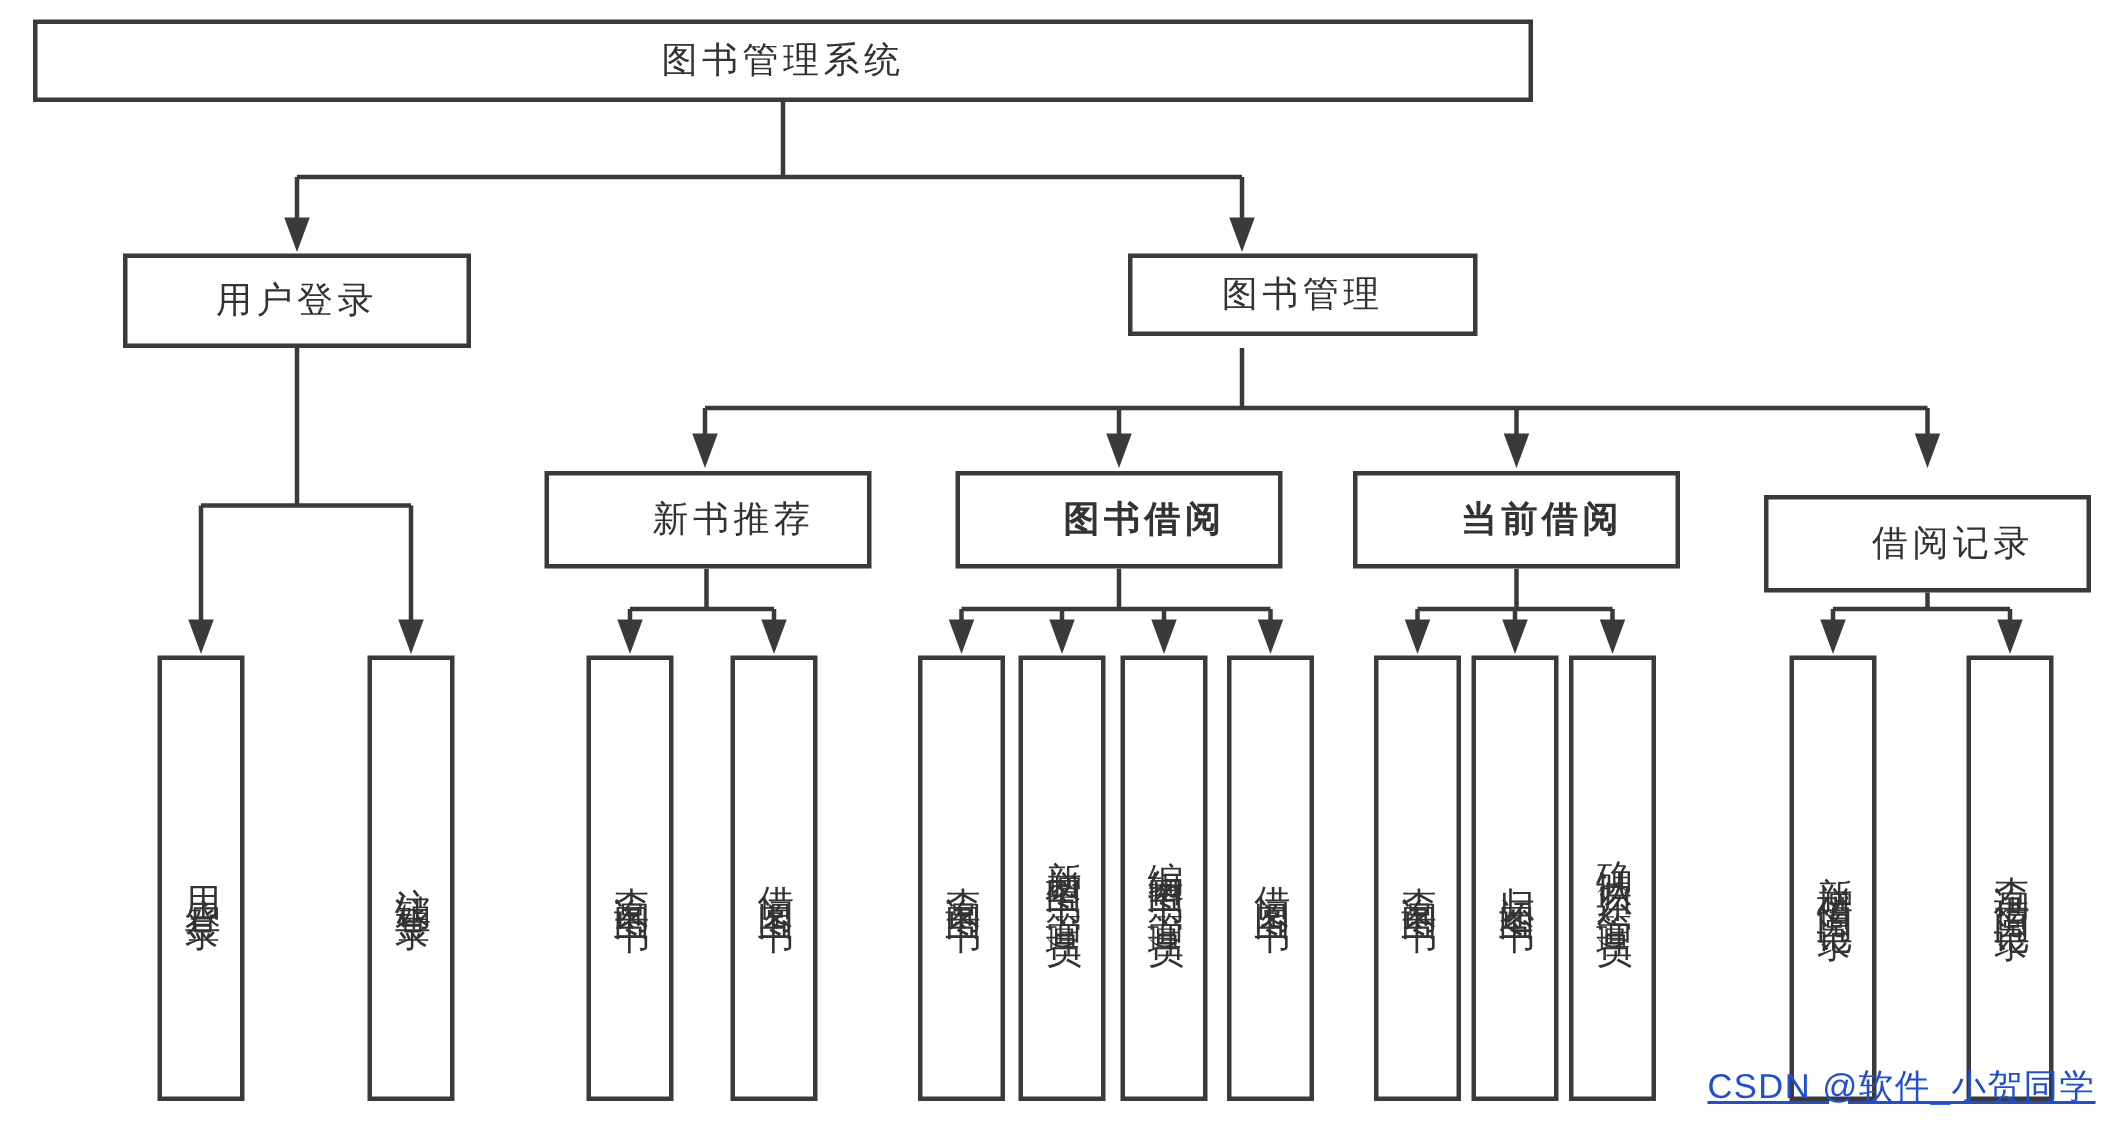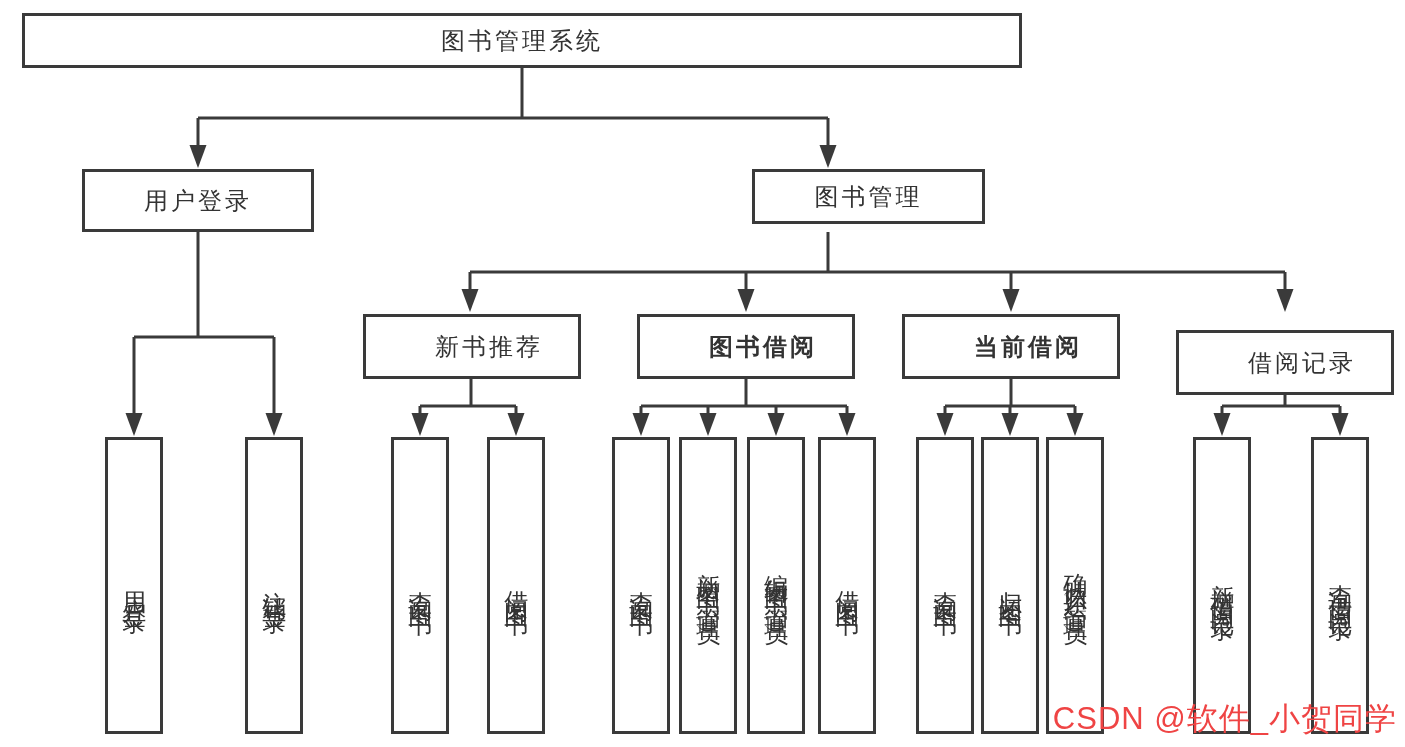--- a/index.html
+++ b/index.html
@@ -62,25 +62,26 @@
   .leaf-8  { left: 818px; }
   .leaf-9  { left: 916px; }
   .leaf-10 { left: 981px; }
   .leaf-11 { left: 1046px; }
   .leaf-12 { left: 1193px; }
   .leaf-13 { left: 1311px; }
   #watermark {
     position: absolute;
     right: 8px;
     bottom: 7px;
-    font-size: 31px;
+    font-size: 23px;
     letter-spacing: 1px;
-    color: #ef4444;
+    color: #1d4ed8;
     z-index: 5;
     white-space: nowrap;
+    text-decoration: underline;
   }
 </style>
 </head>
 <body>
 
 <div id="stage">
 
   <svg id="connectors" viewBox="0 0 1405 747" xmlns="http://www.w3.org/2000/svg">
     <defs>
       <path id="ah" d="M0 0 L-8.5 -23 L8.5 -23 Z" fill="#3a3a3a"></path>

